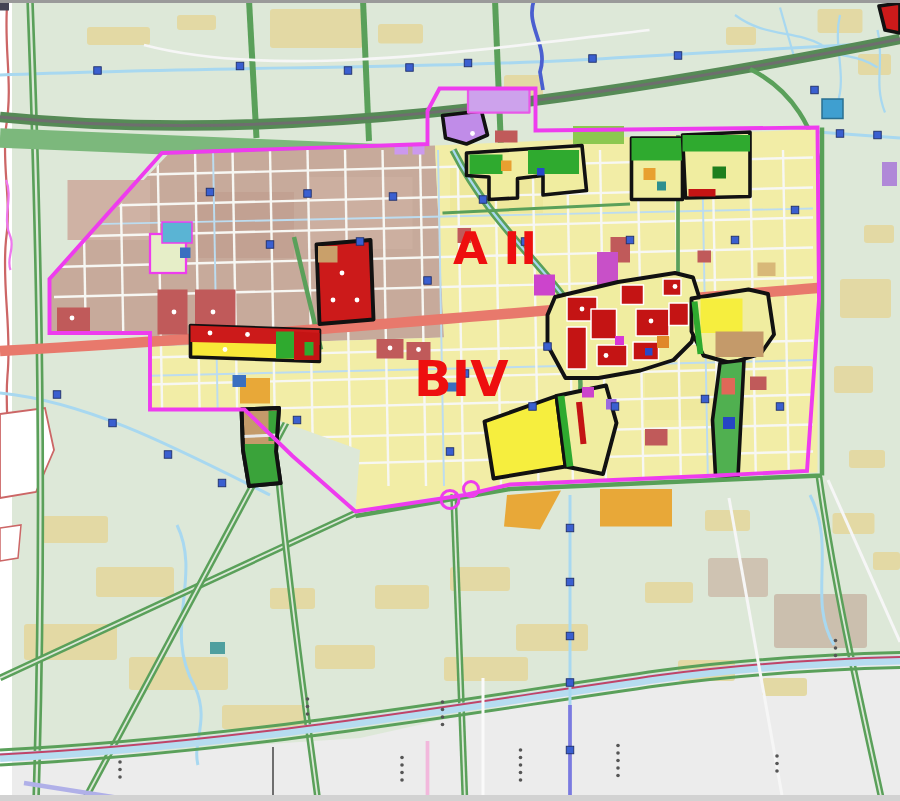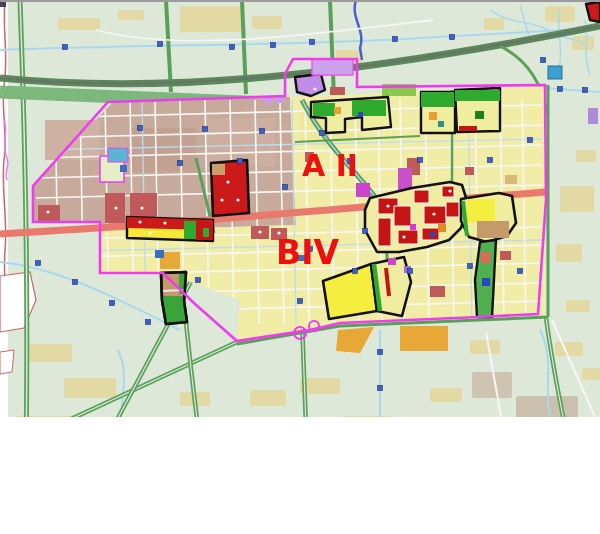--- a/index.html
+++ b/index.html
@@ -1,16 +1,16 @@
 <!DOCTYPE html>
 <html><head>
 <meta charset="utf-8">
 <style>
   html,body{margin:0;padding:0;background:#fff;}
-  .map-wrap{position:relative;width:600px;height:417px;overflow:hidden;
+  .map-wrap{position:relative;width:600px;height:534px;overflow:hidden;
     font-family:"DejaVu Sans","Liberation Sans",sans-serif;}
   svg{display:block;}
   .district-label{font-weight:bold;fill:#ee0f0f;font-family:"DejaVu Sans","Liberation Sans",sans-serif;}
 </style>
 </head>
 <body>
 
 <div class="map-wrap">
 <svg width="600" height="534" viewBox="0 0 600 534">
 

